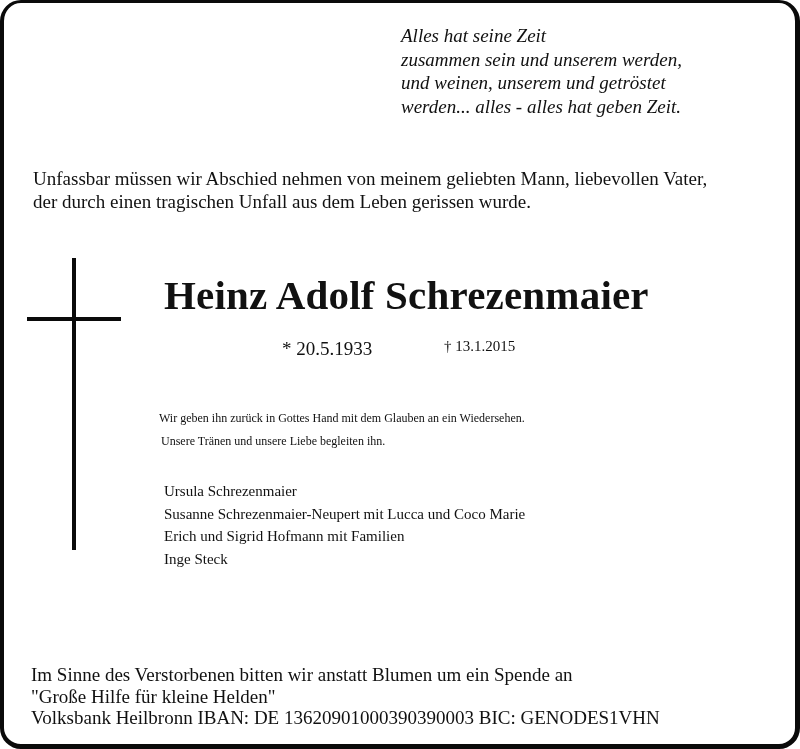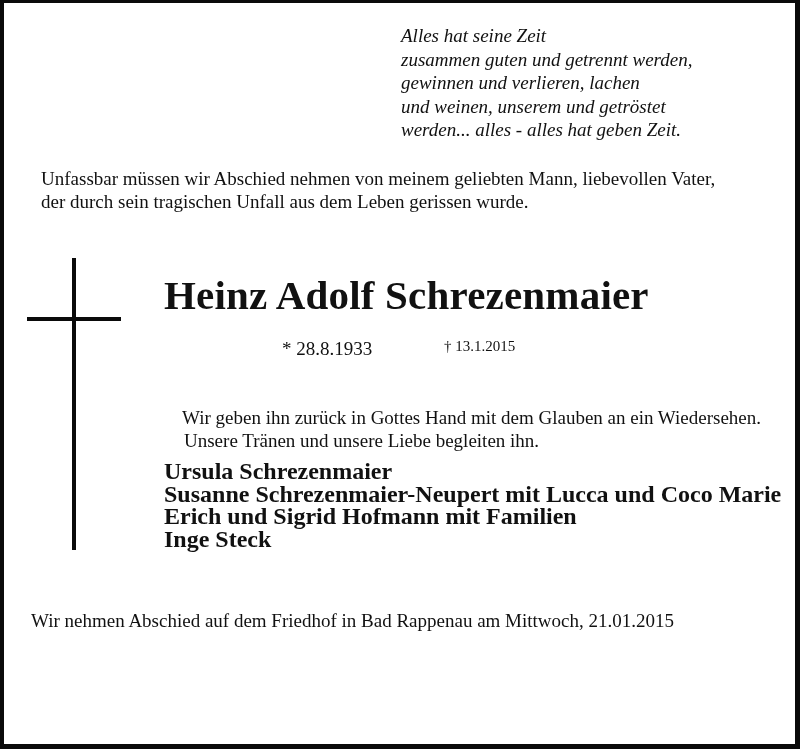--- a/index.html
+++ b/index.html
@@ -1,76 +1,79 @@
 <!DOCTYPE html>
 <html><head>
   <meta charset="utf-8">
   <style>
     html, body { margin: 0; padding: 0; background: #ffffff; }
     body { width: 800px; height: 749px; position: relative; overflow: hidden;
            font-family: "Liberation Serif", "DejaVu Serif", serif; color: #111; }
     .frame { position: absolute; left: 0; top: 0; width: 800px; height: 749px;
              box-sizing: border-box; border-top: 3px solid #0a0a0a; border-left: 4px solid #0a0a0a;
-             border-right: 5px solid #0a0a0a; border-bottom: 5px solid #0a0a0a; background: #fff; }
+             border-right: 5px solid #0a0a0a; border-bottom: 5px solid #0a0a0a; background: #fff; border-radius: 21px; }
     .abs { position: absolute; white-space: nowrap; }
     .poem { left: 397px; top: 21px; font-style: italic; font-size: 19px; line-height: 23.5px; }
     .poem div { white-space: nowrap; }
     .intro { left: 29px; top: 165px; font-size: 19px; line-height: 22.5px; }
-    .intro div { white-space: nowrap; margin-left: 8px; }
+    .intro div { white-space: nowrap; }
     .name { left: 160px; top: 268px; font-size: 41px; font-weight: bold; letter-spacing: 0.2px; }
     .born { left: 278px; top: 335px; font-size: 19px; }
     .died { left: 440px; top: 335px; font-size: 15px; }
-    .faith { left: 155px; top: 404px; font-size: 19px; line-height: 22.5px; margin-left: 23px; }
+    .faith { left: 155px; top: 404px; font-size: 12px; line-height: 22.5px; }
     .faith div { white-space: nowrap; }
     .faith div:nth-child(2) { padding-left: 2px; }
-    .mourners { left: 160px; top: 457px; font-size: 24px; font-weight: bold; line-height: 22.5px; }
+    .mourners { left: 160px; top: 477px; font-size: 15px; font-weight: normal; line-height: 22.5px; }
     .mourners div { white-space: nowrap; }
     .funeral { left: 27px; top: 607px; font-size: 19px; line-height: 21px; }
     .donation { left: 27px; top: 661px; font-size: 19px; line-height: 21.5px; }
     .funeral div, .donation div { white-space: nowrap; }
     .cross-v { position: absolute; left: 68px; top: 255px; width: 4px; height: 292px; background: #0a0a0a; }
     .cross-h { position: absolute; left: 23px; top: 314px; width: 94px; height: 4px; background: #0a0a0a; }
   </style>
 </head>
 <body>
 
 <div class="frame">
 
   <div class="abs poem">
     <div>Alles hat seine Zeit</div>
-    <div>zusammen guten und getrennt werden,</div>
-    <div>gewinnen und verlieren, lachen</div>
+    <div>zusammen sein und unserem werden,</div>
     <div>und weinen, unserem und getröstet</div>
     <div>werden... alles - alles hat geben Zeit.</div>
   </div>
 
   <div class="abs intro">
     <div>Unfassbar müssen wir Abschied nehmen von meinem geliebten Mann, liebevollen Vater,</div>
-    <div>der durch sein tragischen Unfall aus dem Leben gerissen wurde.</div>
+    <div>der durch einen tragischen Unfall aus dem Leben gerissen wurde.</div>
   </div>
 
   <div>
     <div class="cross-v"></div>
     <div class="cross-h"></div>
   </div>
 
   <div class="abs name">Heinz Adolf Schrezenmaier</div>
-  <div class="abs born">* 28.8.1933</div>
+  <div class="abs born">* 20.5.1933</div>
   <div class="abs died">† 13.1.2015</div>
 
   <div class="abs faith">
     <div>Wir geben ihn zurück in Gottes Hand mit dem Glauben an ein Wiedersehen.</div>
     <div>Unsere Tränen und unsere Liebe begleiten ihn.</div>
   </div>
 
   <div class="abs mourners">
     <div>Ursula Schrezenmaier</div>
     <div>Susanne Schrezenmaier-Neupert mit Lucca und Coco Marie</div>
     <div>Erich und Sigrid Hofmann mit Familien</div>
     <div>Inge Steck</div>
   </div>
 
   <div class="abs funeral">
-    <div>Wir nehmen Abschied auf dem Friedhof in Bad Rappenau am Mittwoch, 21.01.2015</div>
   </div>
 
+  <div class="abs donation">
+    <div>Im Sinne des Verstorbenen bitten wir anstatt Blumen um ein Spende an</div>
+    <div>"Große Hilfe für kleine Helden"</div>
+    <div>Volksbank Heilbronn  IBAN: DE 13620901000390390003  BIC: GENODES1VHN</div>
+  </div>
 
 </div>
 
 </body></html>

